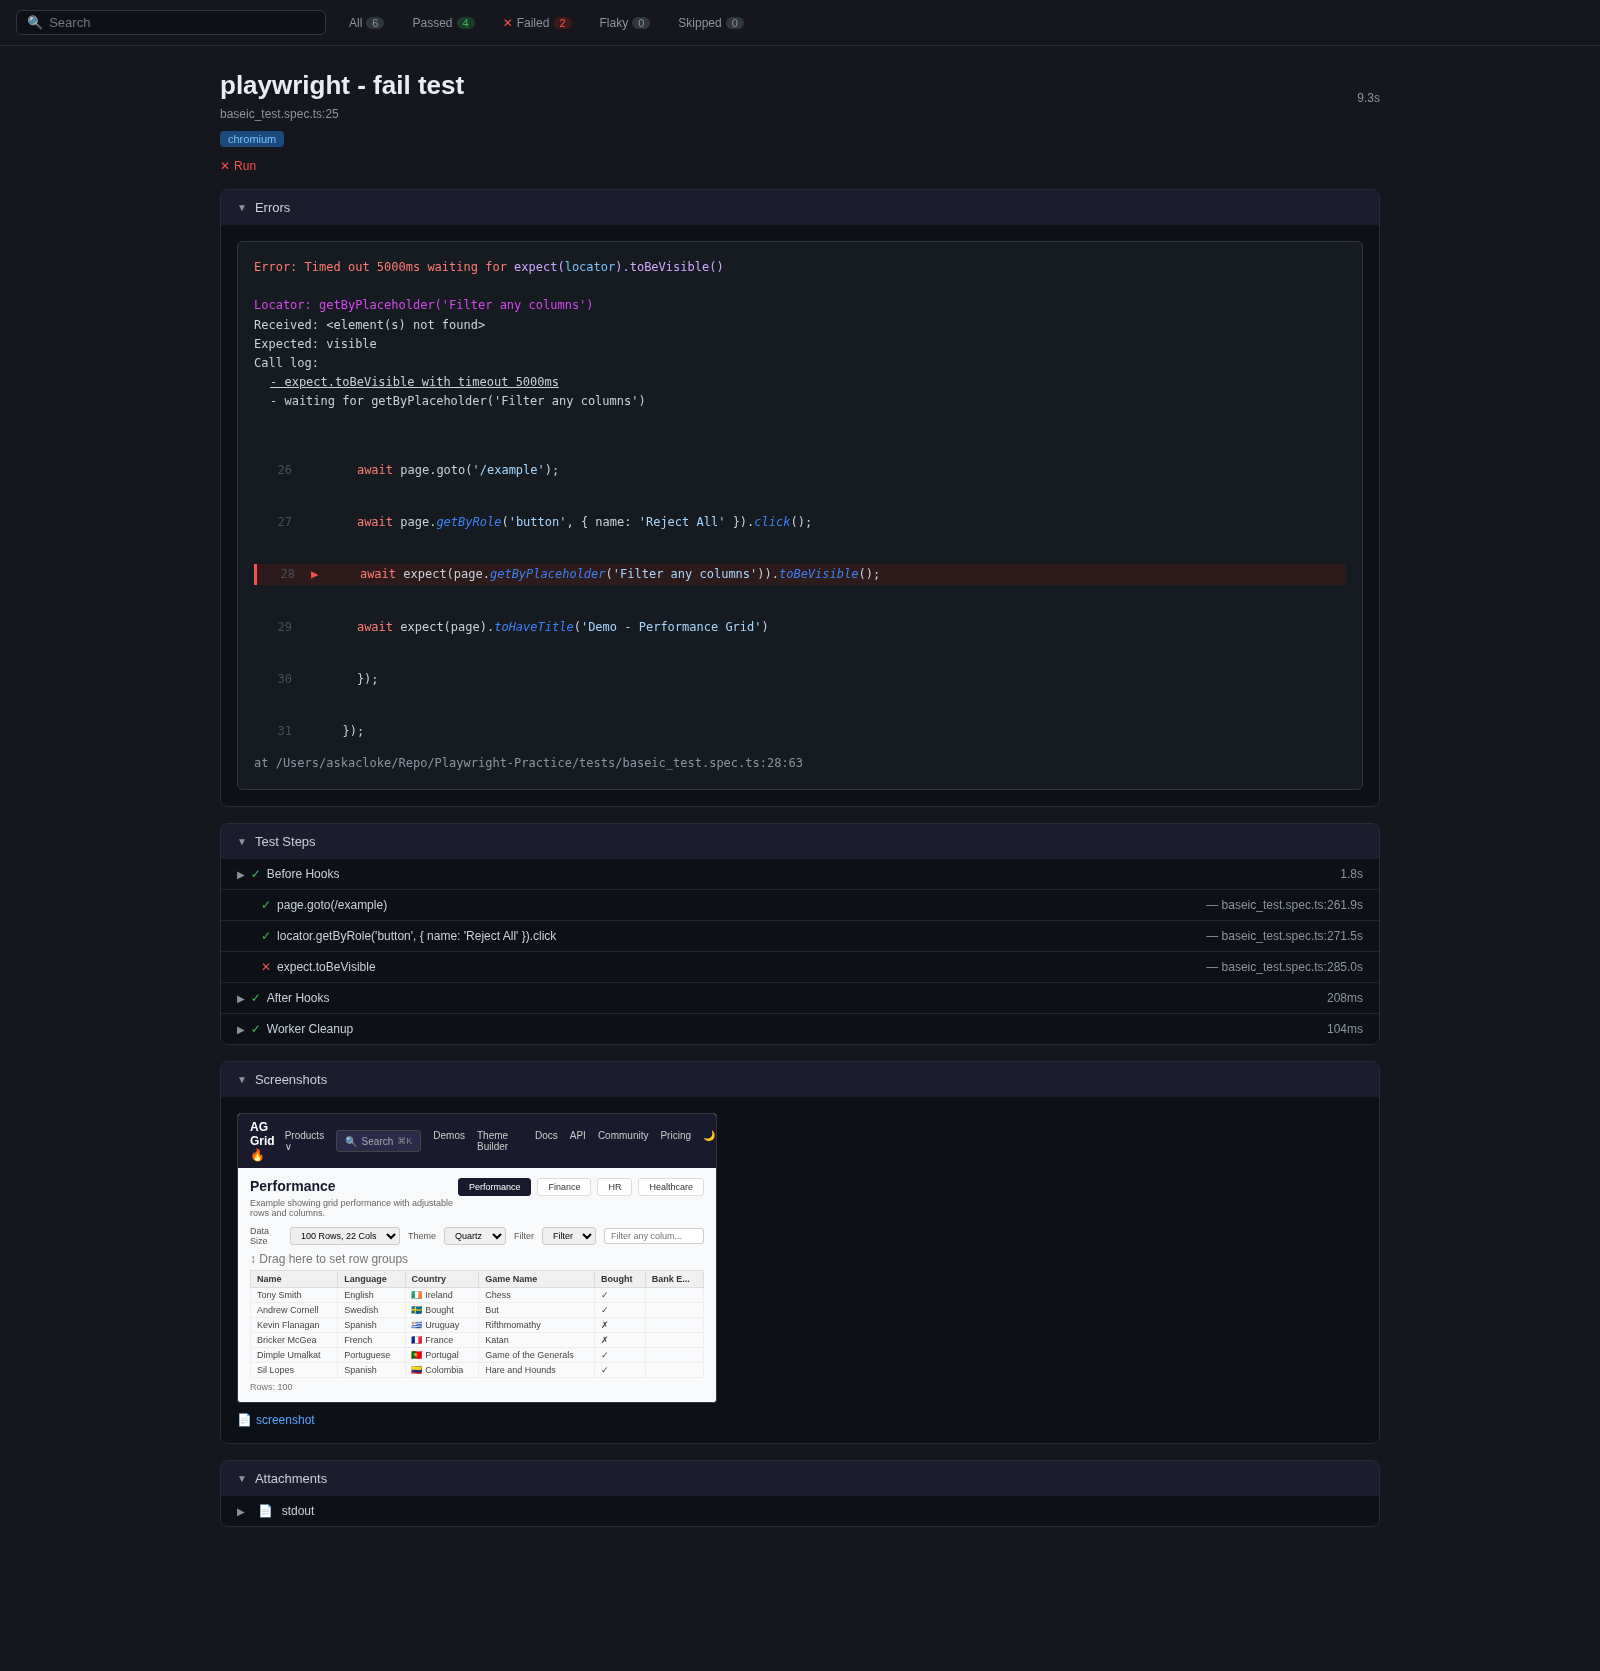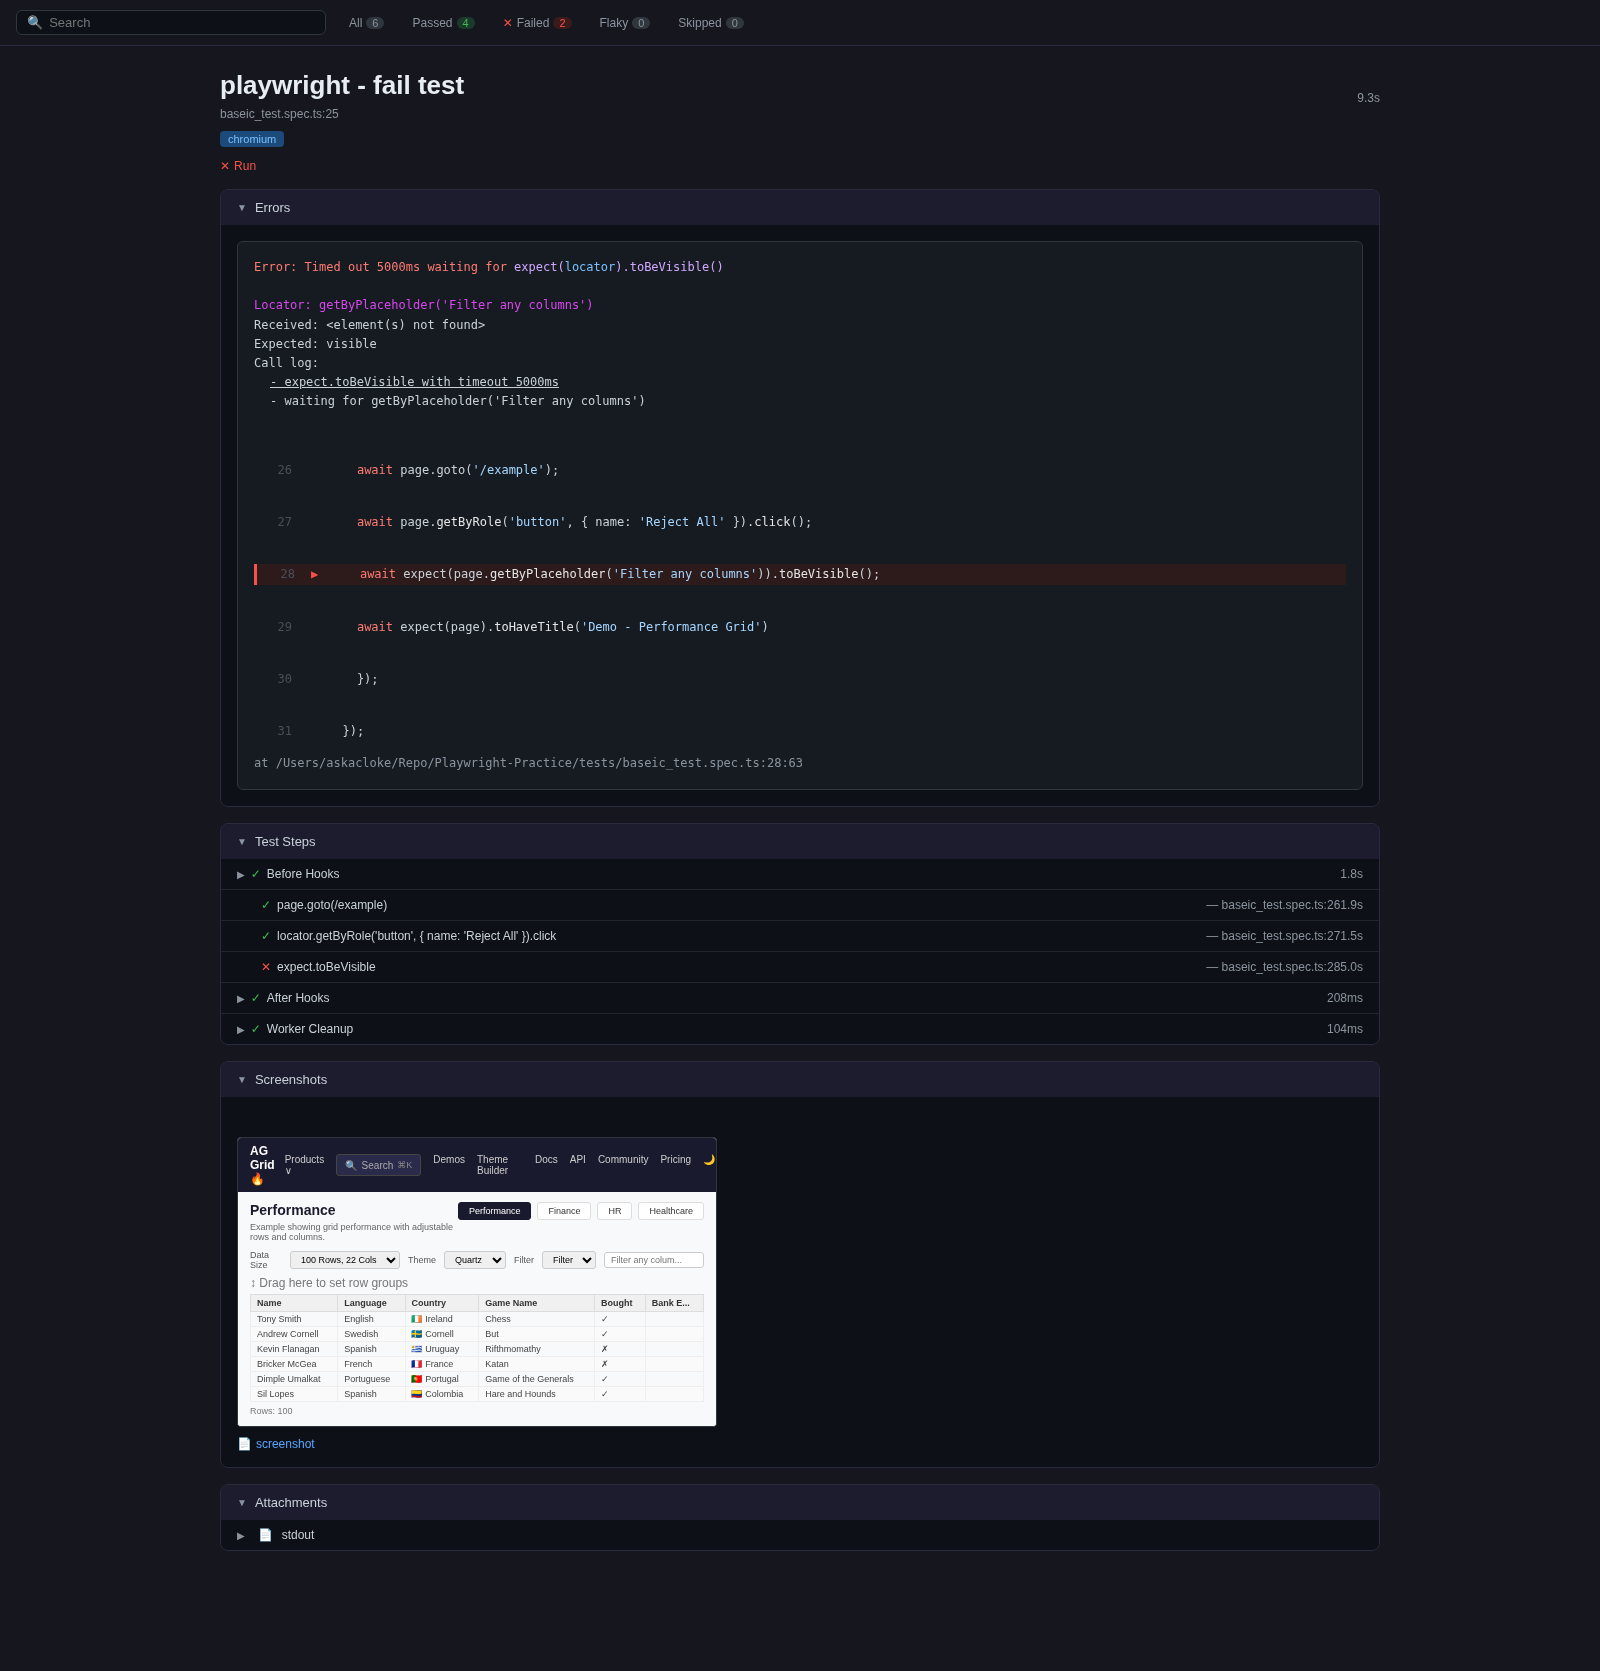--- a/index.html
+++ b/index.html
@@ -191,21 +191,21 @@
 
     .line-arrow {
       color: #f85149;
       min-width: 12px;
       margin-right: 8px;
     }
 
     .line-content { color: #c9d1d9; flex: 1; }
     .kw-await { color: #ff7b72; }
     .kw-string { color: #a5d6ff; }
-    .kw-method { color: #e5e5e5; }
+    .kw-method { color: #3b82f6; font-style: italic; }
 
     .error-file {
       margin-top: 12px;
       color: #8b949e;
       font-family: 'SFMono-Regular', Consolas, monospace;
       font-size: 12px;
     }
 
     
     .step-row {
@@ -248,21 +248,20 @@
     }
 
     
     .ag-grid-screenshot {
       width: 100%;
       max-width: 480px;
       border: 1px solid #30363d;
       border-radius: 4px;
       overflow: hidden;
       background: #fff;
-      margin-top: 24px;
     }
 
     .ag-header {
       background: #1a1a2e;
       display: flex;
       align-items: center;
       padding: 6px 12px;
       gap: 10px;
       font-size: 11px;
     }
@@ -623,21 +622,21 @@
                 <td>Tony Smith</td>
                 <td>English</td>
                 <td>🇮🇪 Ireland</td>
                 <td>Chess</td>
                 <td>✓</td>
                 <td></td>
               </tr>
               <tr>
                 <td>Andrew Cornell</td>
                 <td>Swedish</td>
-                <td>🇸🇪 Cornell</td>
+                <td>🇸🇪 Bought</td>
                 <td>But</td>
                 <td>✓</td>
                 <td></td>
               </tr>
               <tr>
                 <td>Kevin Flanagan</td>
                 <td>Spanish</td>
                 <td>🇺🇾 Uruguay</td>
                 <td>Rifthmomathy</td>
                 <td>✗</td>

